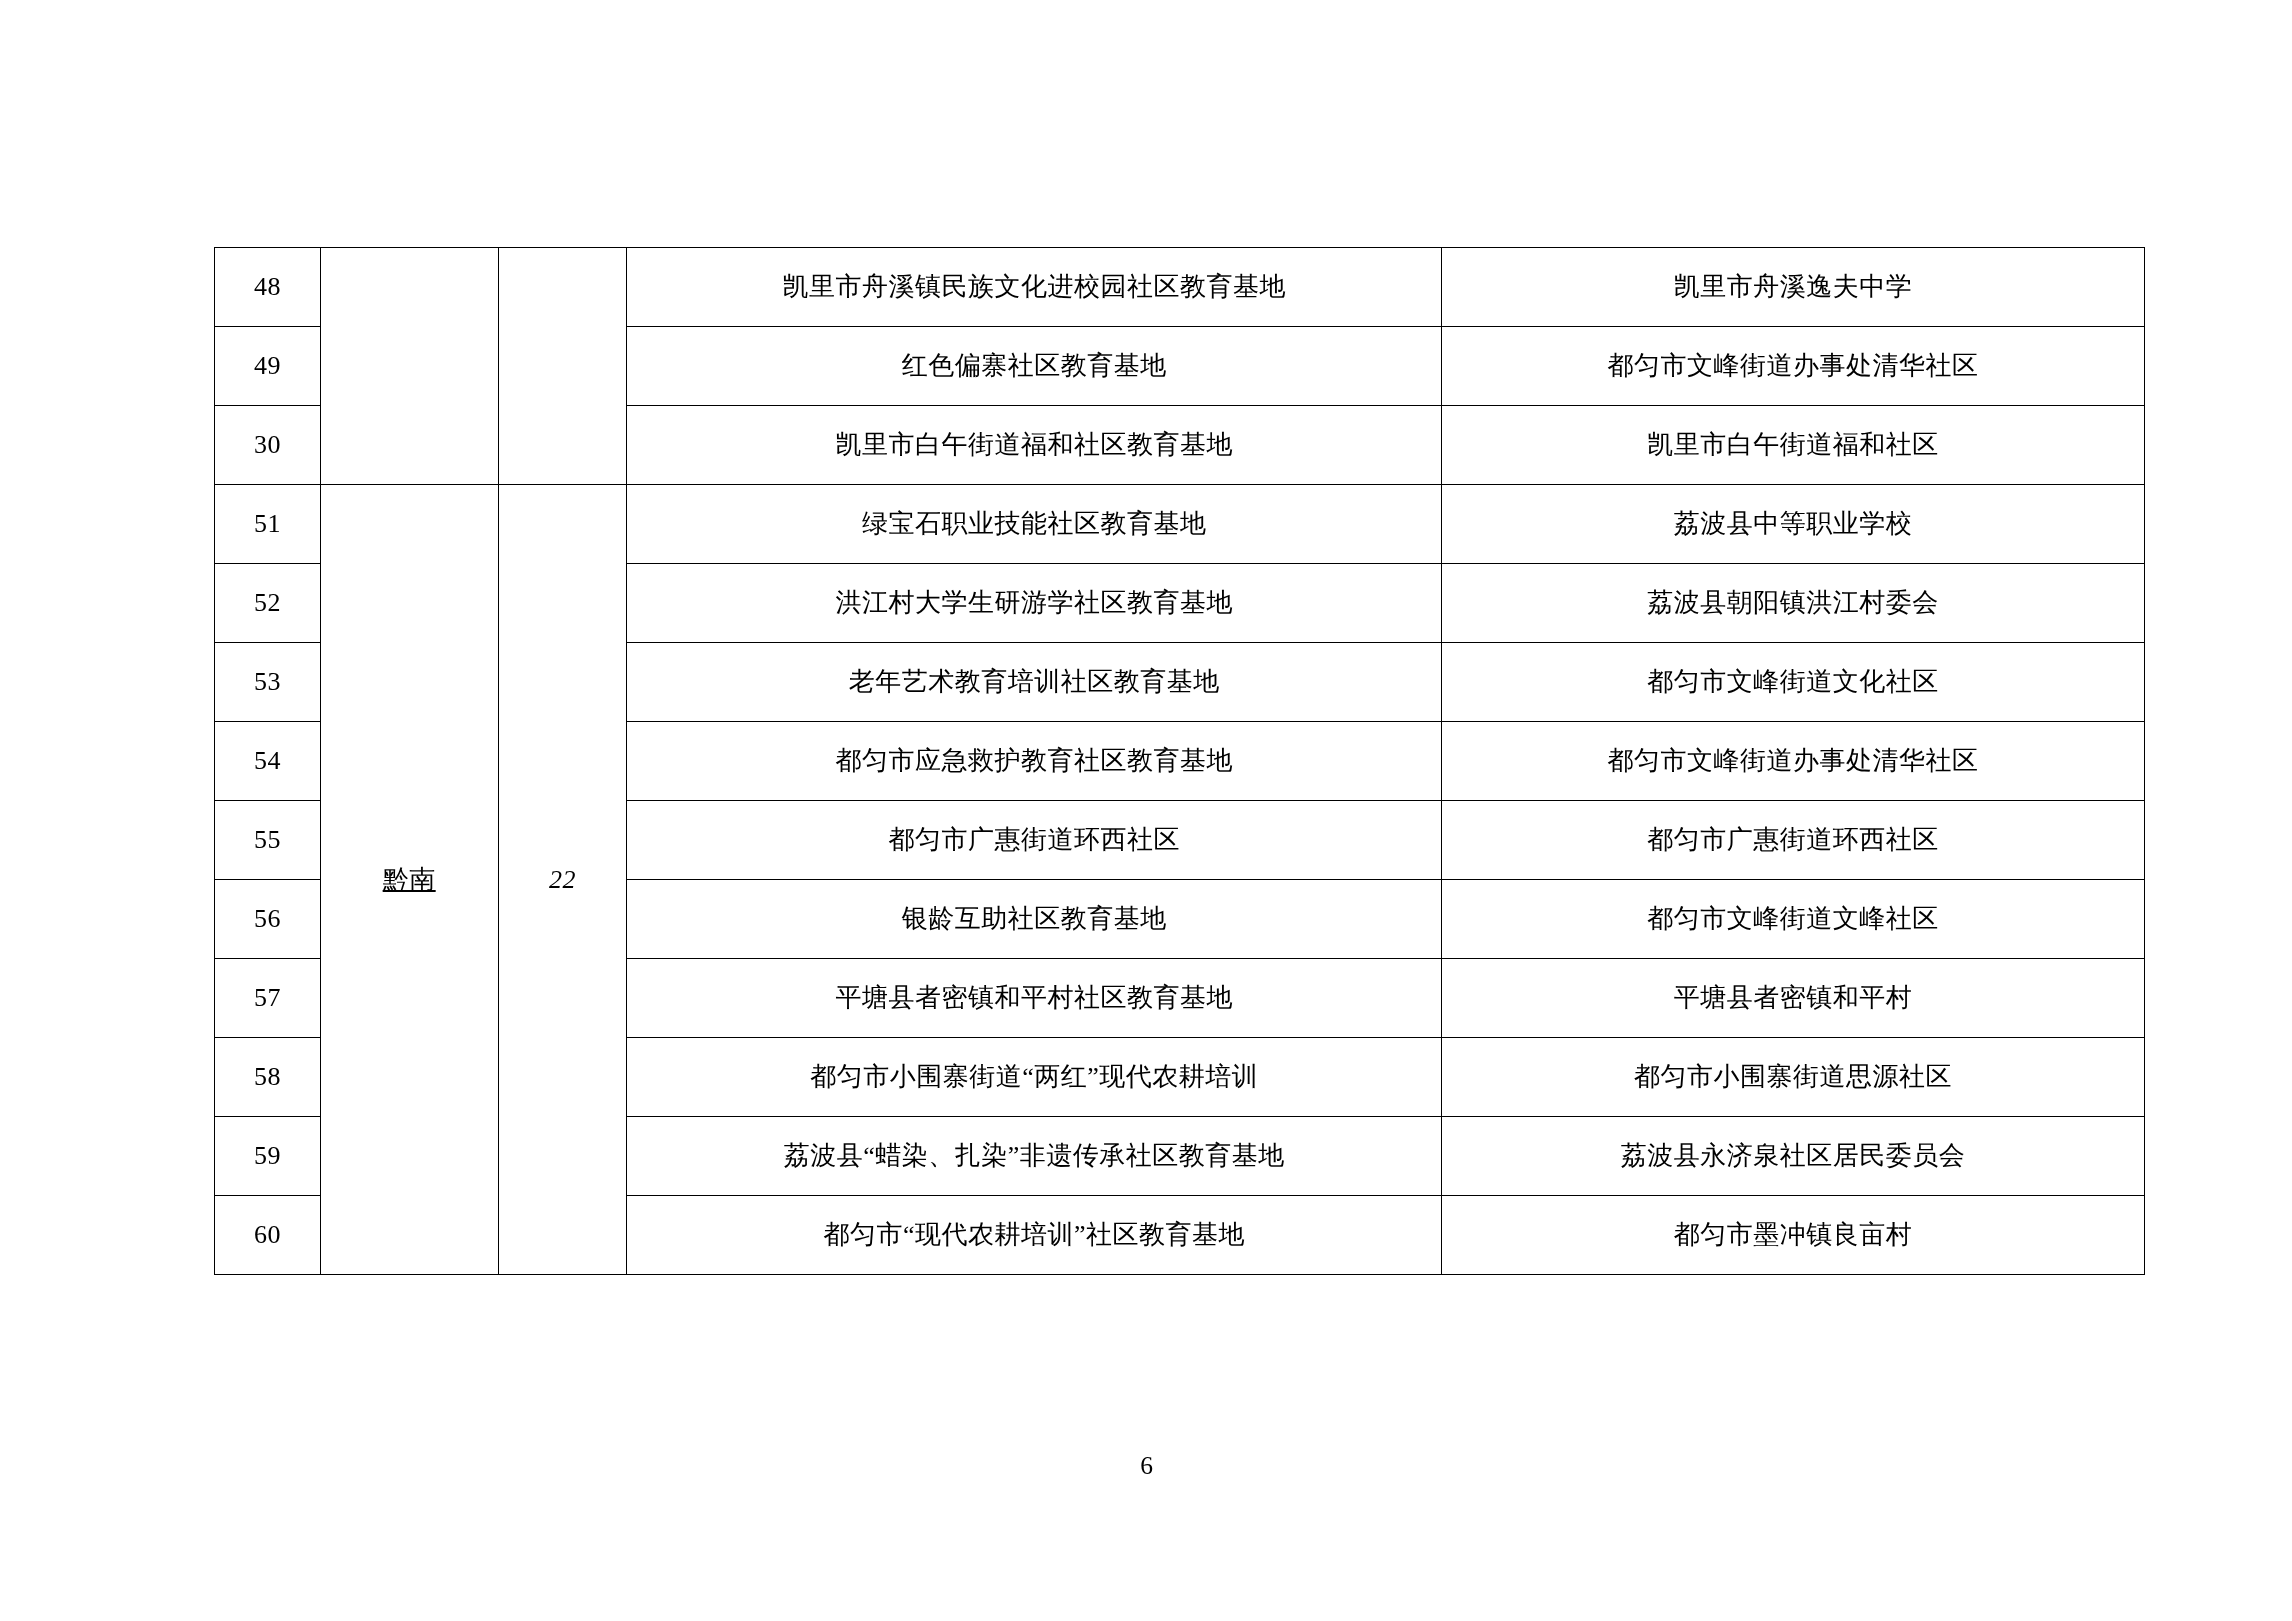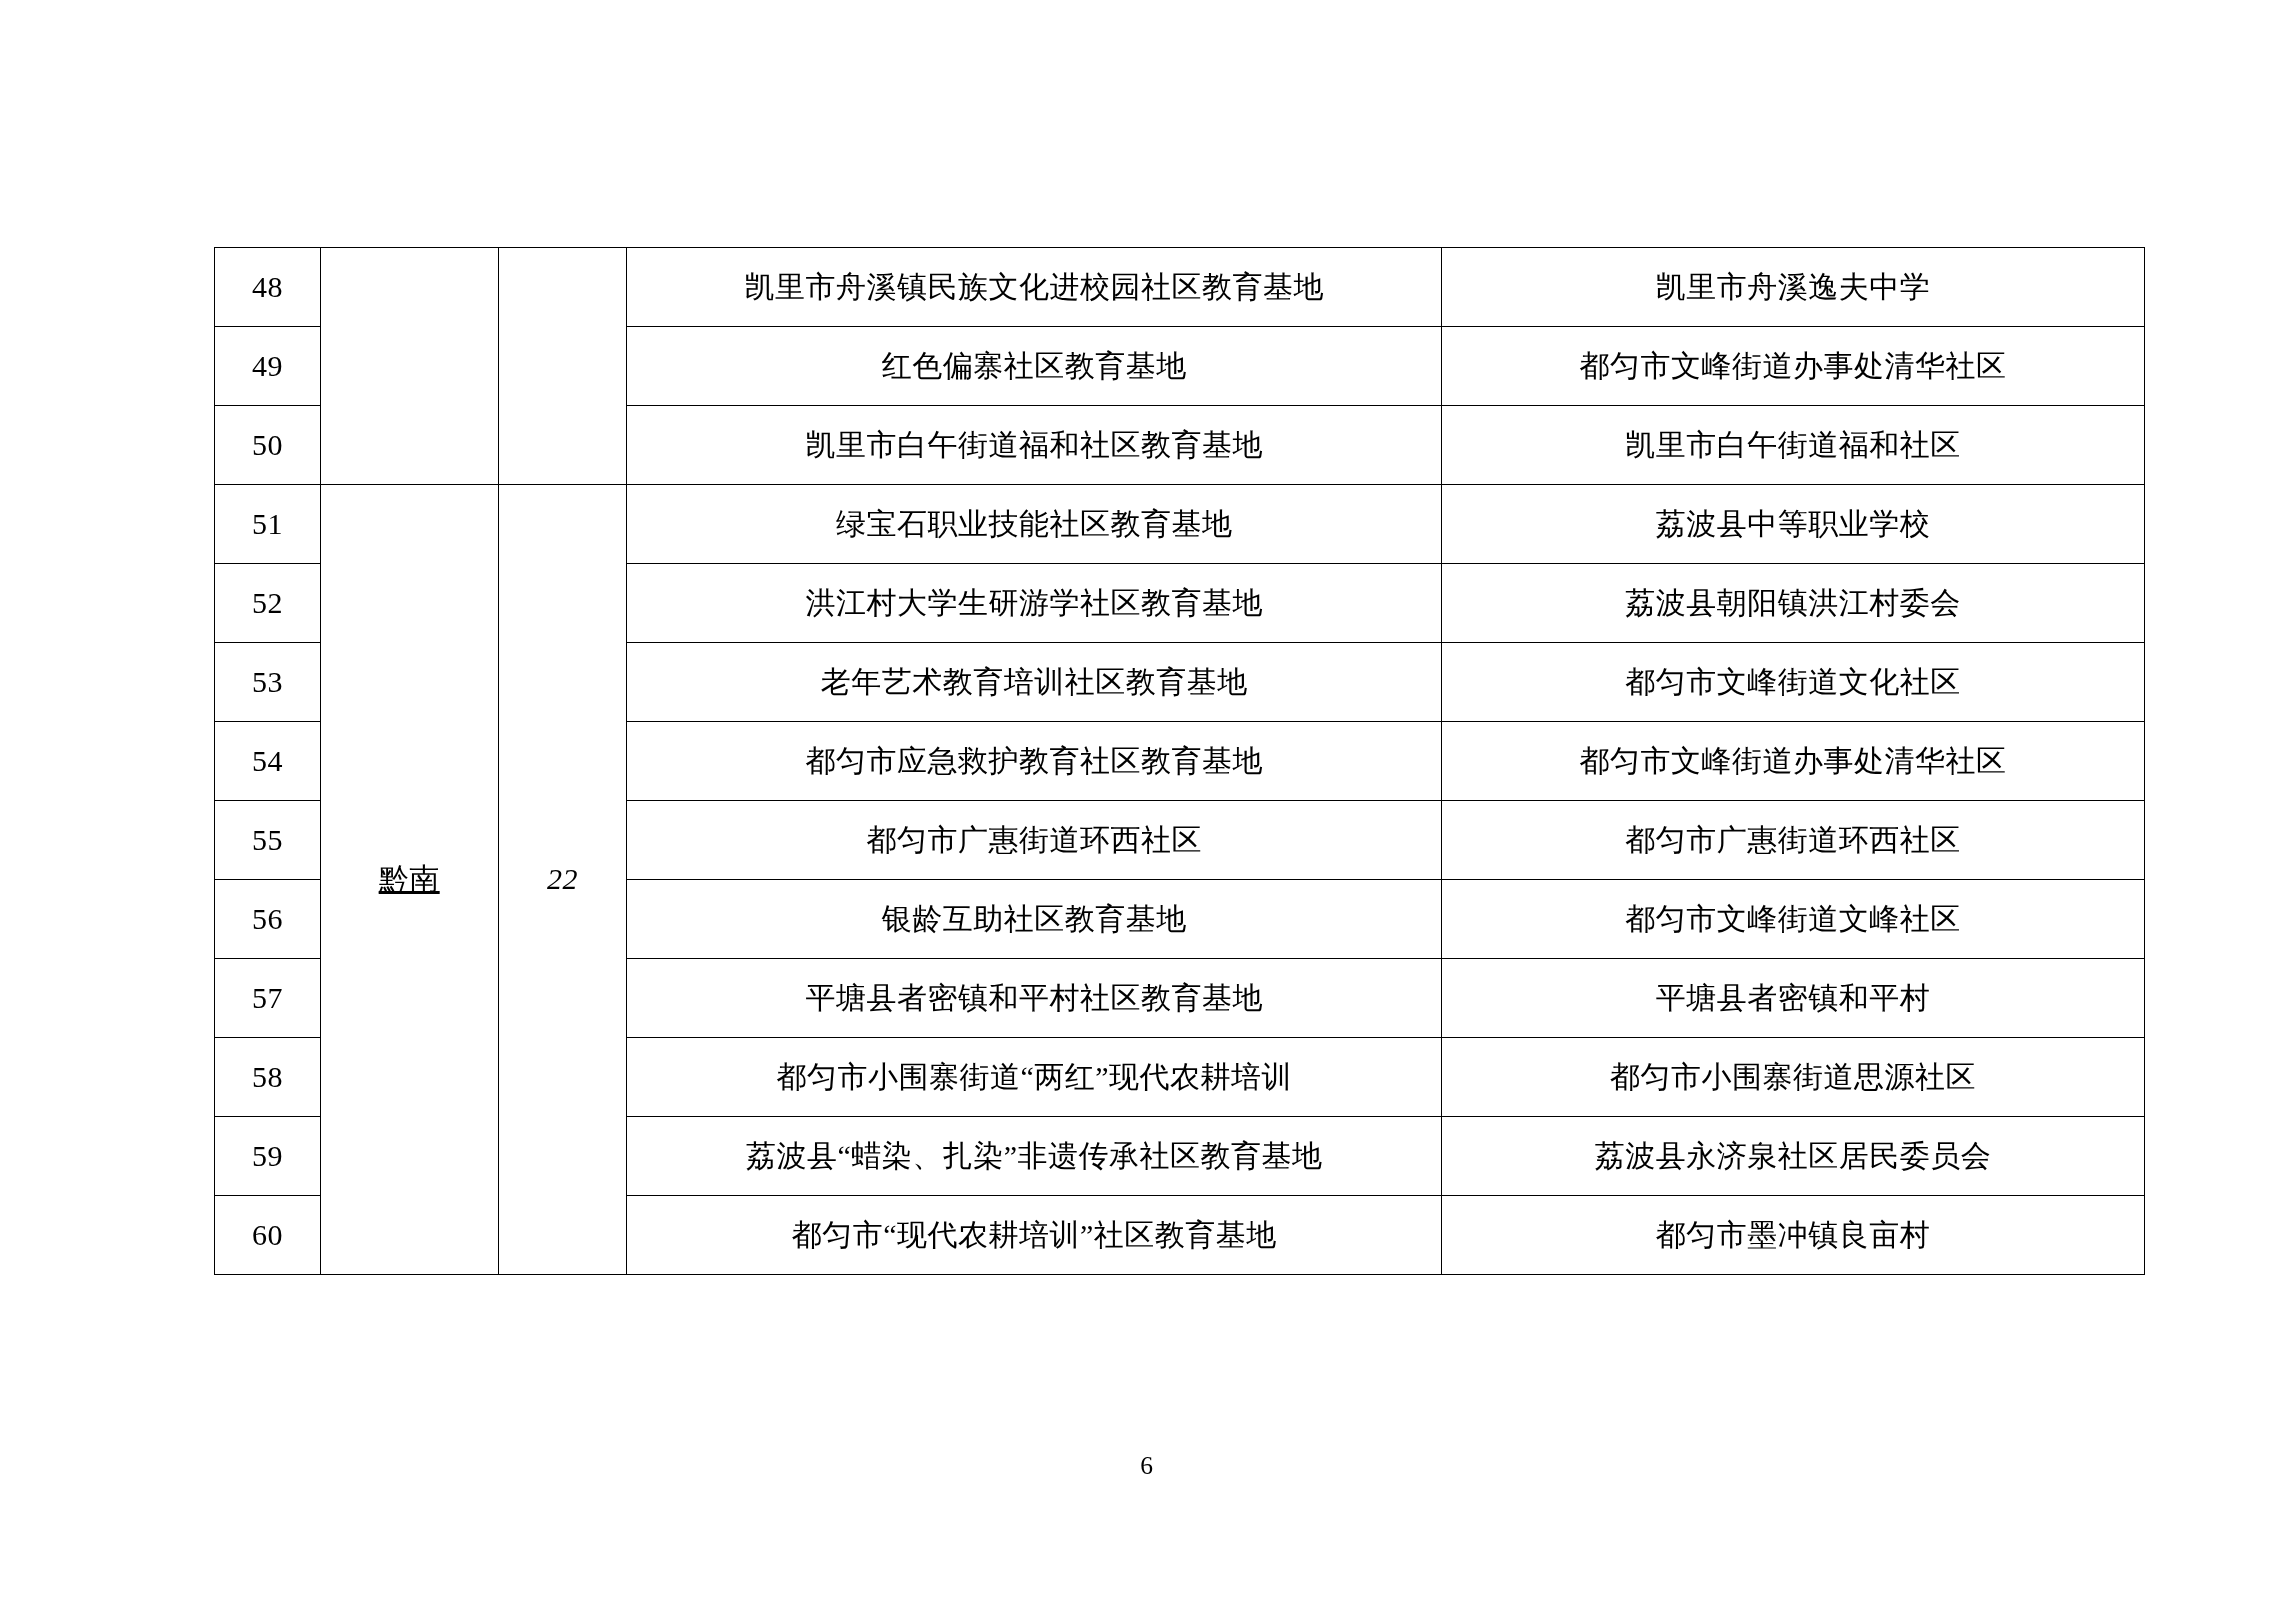--- a/index.html
+++ b/index.html
@@ -32,21 +32,21 @@
     border-collapse: collapse;
     width: 1865px;
     table-layout: fixed;
   }
   table.doc-table td {
     border: 1.6px solid #000000;
     height: 78px;
     padding: 0 5.9px;
     text-align: center;
     vertical-align: middle;
-    font-size: 30px;
+    font-size: 26px;
     line-height: 1.35;
     font-family: "Liberation Serif", "DejaVu Serif", serif;
     letter-spacing: 0.5px;
   }
   td.col-no      { width: 93px; }
   td.col-region  { width: 165px; text-decoration: underline; }
   td.col-count   { width: 116px; font-style: italic; }
   td.col-name    { width: 802px; }
   td.col-unit    { width: 690px; }
 
@@ -74,21 +74,21 @@
           <td class="col-count" rowspan="3"></td>
           <td class="col-name">凯里市舟溪镇民族文化进校园社区教育基地</td>
           <td class="col-unit">凯里市舟溪逸夫中学</td>
         </tr>
         <tr>
           <td class="col-no">49</td>
           <td class="col-name">红色偏寨社区教育基地</td>
           <td class="col-unit">都匀市文峰街道办事处清华社区</td>
         </tr>
         <tr>
-          <td class="col-no">50</td>
+          <td class="col-no">30</td>
           <td class="col-name">凯里市白午街道福和社区教育基地</td>
           <td class="col-unit">凯里市白午街道福和社区</td>
         </tr>
 
         <tr>
           <td class="col-no">51</td>
           <td class="col-region" rowspan="10">黔南</td>
           <td class="col-count" rowspan="10">22</td>
           <td class="col-name">绿宝石职业技能社区教育基地</td>
           <td class="col-unit">荔波县中等职业学校</td>

